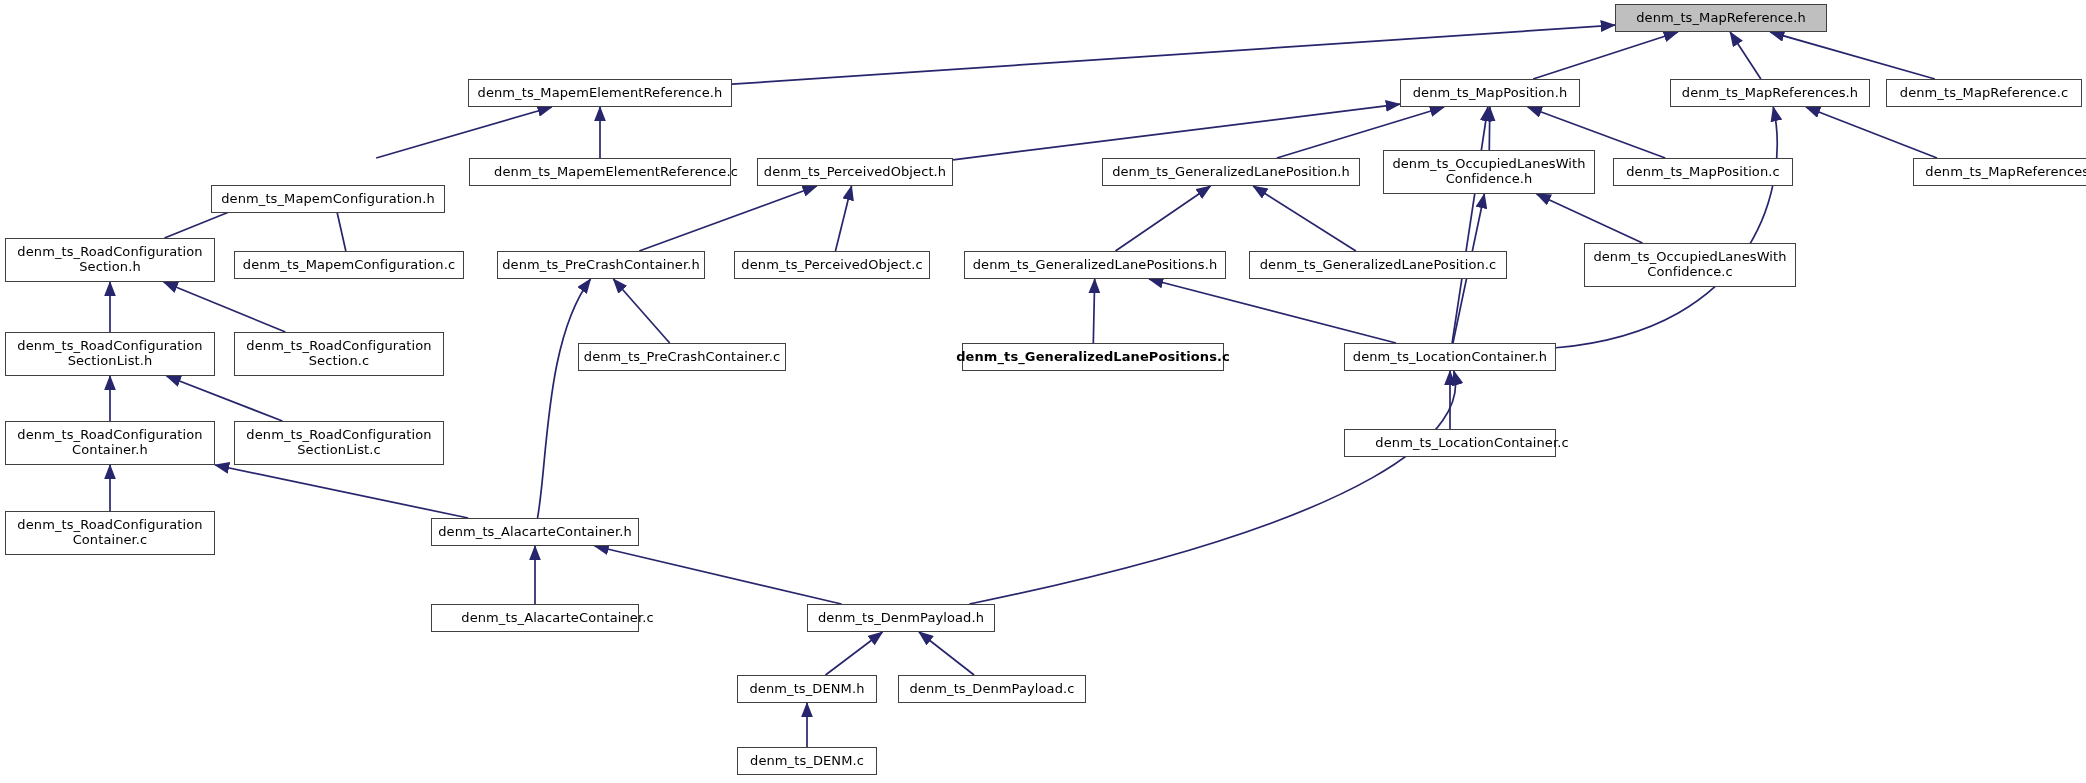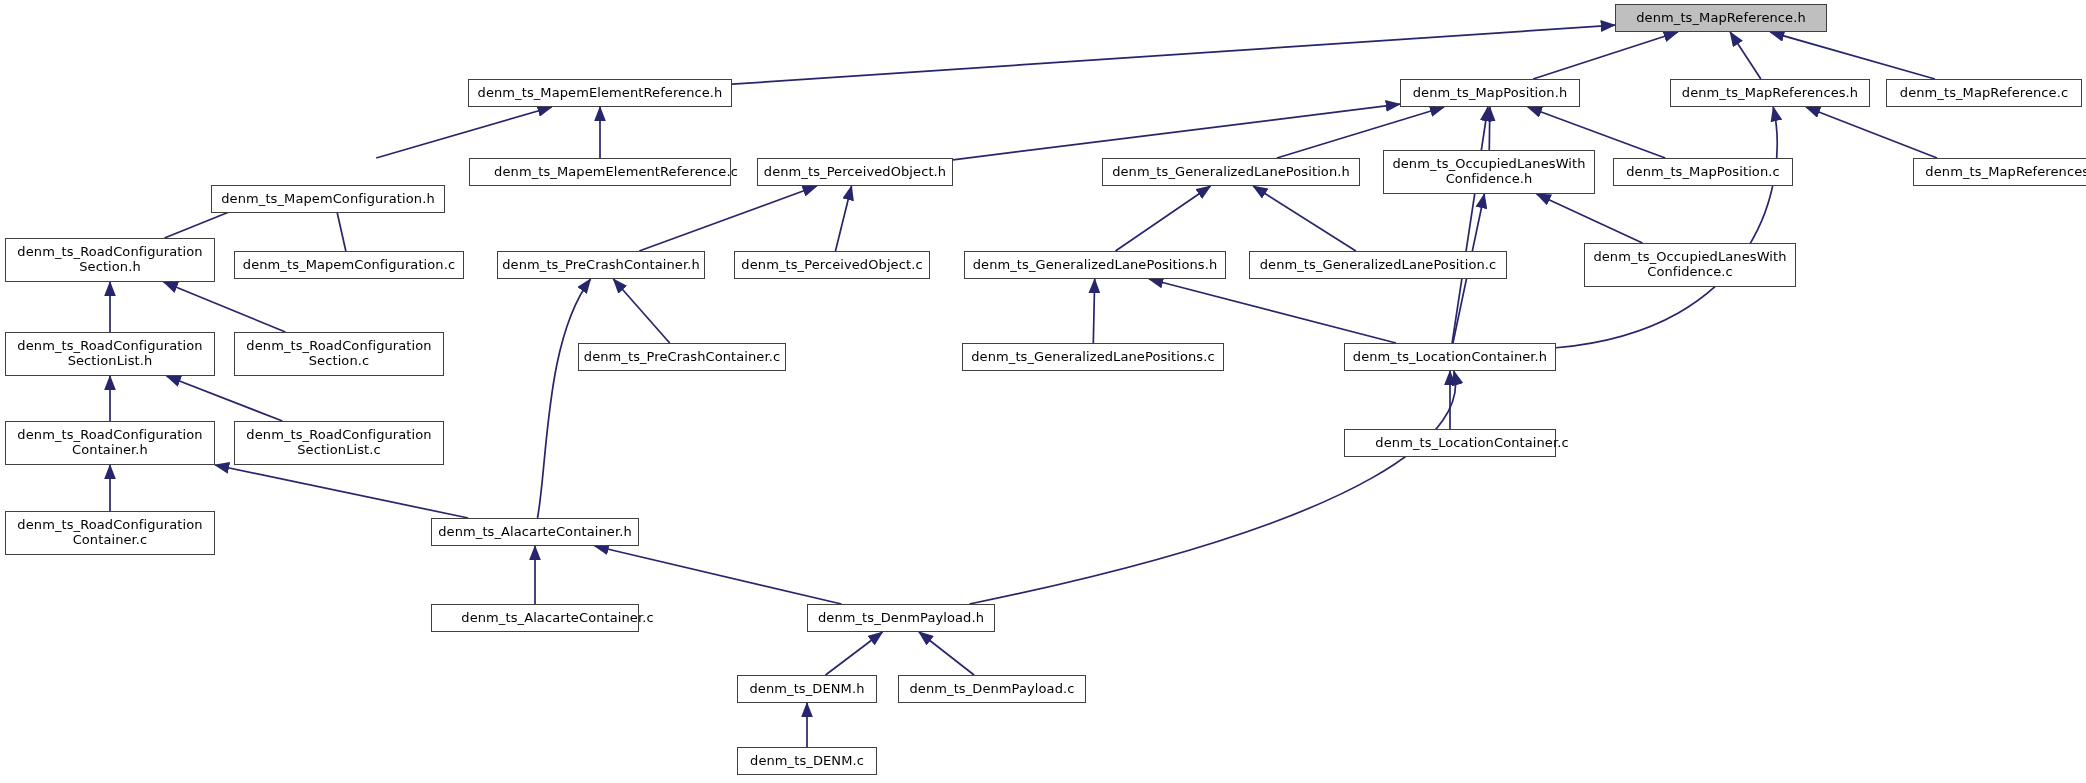--- a/index.html
+++ b/index.html
@@ -85,21 +85,21 @@
       <div class="gnode" style="left: 734px; top: 251px; width: 196px; height: 28px;">denm_ts_PerceivedObject.c</div>
       <div class="gnode" style="left: 964px; top: 251px; width: 262px; height: 28px;">denm_ts_GeneralizedLanePositions.h</div>
       <div class="gnode" style="left: 1249px; top: 251px; width: 258px; height: 28px;">denm_ts_GeneralizedLanePosition.c</div>
       <div class="gnode two-line" style="left: 1584px; top: 243px; width: 212px; height: 44px;">denm_ts_OccupiedLanesWith
 Confidence.c</div>
       <div class="gnode two-line" style="left: 5px; top: 332px; width: 210px; height: 44px;">denm_ts_RoadConfiguration
 SectionList.h</div>
       <div class="gnode two-line" style="left: 234px; top: 332px; width: 210px; height: 44px;">denm_ts_RoadConfiguration
 Section.c</div>
       <div class="gnode" style="left: 578px; top: 343px; width: 208px; height: 28px;">denm_ts_PreCrashContainer.c</div>
-      <div class="gnode" style="left: 962px; top: 343px; width: 262px; height: 28px;">denm_ts_GeneralizedLanePositions.c</div>
+      <div class="gnode" style="left: 962px; top: 343px; width: 262px; height: 28px; font-weight: bold;">denm_ts_GeneralizedLanePositions.c</div>
       <div class="gnode" style="left: 1344px; top: 343px; width: 212px; height: 28px;">denm_ts_LocationContainer.h</div>
       <div class="gnode two-line" style="left: 5px; top: 421px; width: 210px; height: 44px;">denm_ts_RoadConfiguration
 Container.h</div>
       <div class="gnode two-line" style="left: 234px; top: 421px; width: 210px; height: 44px;">denm_ts_RoadConfiguration
 SectionList.c</div>
       <div class="gnode" style="left: 1344px; top: 429px; width: 212px; height: 28px; padding-left: 44px;">denm_ts_LocationContainer.c</div>
       <div class="gnode two-line" style="left: 5px; top: 511px; width: 210px; height: 44px;">denm_ts_RoadConfiguration
 Container.c</div>
       <div class="gnode" style="left: 431px; top: 518px; width: 208px; height: 28px;">denm_ts_AlacarteContainer.h</div>
       <div class="gnode" style="left: 431px; top: 604px; width: 208px; height: 28px; padding-left: 45px;">denm_ts_AlacarteContainer.c</div>

